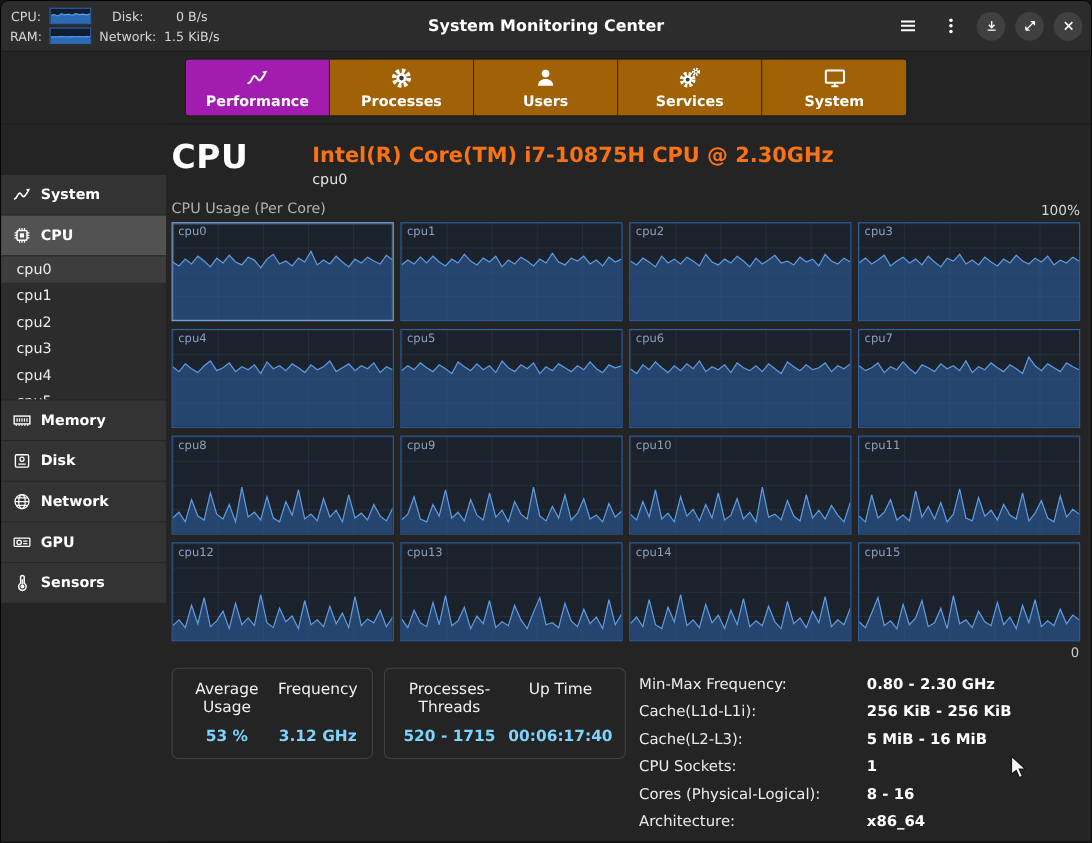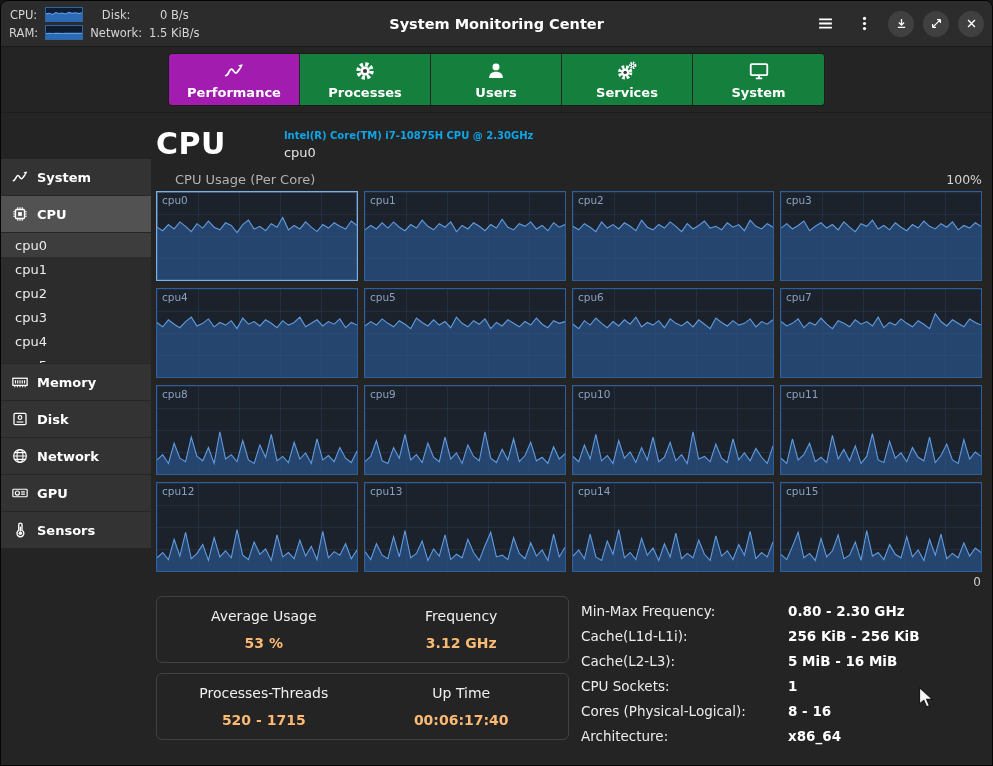--- a/index.html
+++ b/index.html
@@ -67,21 +67,21 @@
   .tabs {
     display:flex; height:53px;
     border:1px solid #1c1c1c;
     border-radius:4px;
     overflow:hidden;
   }
   .tab {
     width:131px;
     display:flex; flex-direction:column; align-items:center; justify-content:center;
     gap:3px;
-    background:#15803d;
+    background:#a16207;
     --icon-bg:#3a3a3a;
     border-right:1px solid #242424;
   }
   .tab:last-child { border-right:none; }
   .tab.selected { background:#a21caf; --icon-bg:#5b5b5b; }
   .ticon { width:22px; height:22px; }
   .ticon svg { width:100%; height:100%; display:block; }
   .tlabel { font-size:13px; font-weight:bold; color:#fff; }
   
   .content { flex:1 1 auto; display:flex; min-height:0; }
@@ -118,23 +118,23 @@
   .core-row.selected { background:#3d3d3d; }
   
   .main {
     flex:1 1 auto; min-width:0;
     padding:14px 10px 0 5px;
     display:flex; flex-direction:column;
   }
   .device-header { display:flex; align-items:flex-start; margin-bottom:12px; padding-left:0; }
   .device-header h1 { font-size:30px; line-height:1.1; font-weight:bold; letter-spacing:0.5px; }
   .device-info { margin-left:58px; padding-top:3px; }
-  .device-model { font-size:10px; font-weight:bold; color:#0ea5e9; }
+  .device-model { font-size:19px; font-weight:bold; color:#f97316; }
   .device-name { font-size:13px; color:#e2e2e2; margin-top:4px; }
-  .usage-row { display:flex; justify-content:space-between; align-items:flex-start; margin-bottom:4px;margin-left:19px; }
+  .usage-row { display:flex; justify-content:space-between; align-items:flex-start; margin-bottom:4px; }
   .usage-caption { font-size:13px; color:#b2b2b2; }
   .usage-max { font-size:12.5px; color:#d5d5d5; }
   .core-grid {
     display:grid;
     grid-template-columns:repeat(4,1fr);
     gap:7px 6px;
   }
   .core-cell {
     height:90px;
     position:relative;
@@ -150,31 +150,31 @@
     border:1px solid #7db0e8;
     box-shadow:inset 0 0 0 1px rgba(125,176,232,0.35);
   }
   .core-cell svg { position:absolute; inset:0; width:100%; height:100%; }
   .core-label {
     position:absolute; top:2px; left:5px;
     font-size:10.5px; color:#8aa0bd;
   }
   .scale-min { text-align:right; font-size:12px; color:#cfcfcf; margin:3px 1px 7px 0; }
   .bottom { display:flex; gap:12px; align-items:flex-start; }
-  .boxes { flex:0 0 413px; display:flex; flex-direction:column; gap:10px; }
+  .boxes { flex:0 0 413px; display:flex; flex-direction:row; gap:10px; }
   .stat-box {
     border:1px solid #414141;
     border-radius:6px;
     padding:11px 8px;
     display:grid;
     grid-template-columns:1fr 1fr;
     row-gap:11px;
   }
   .stat-title { text-align:center; font-size:14px; color:#f0f0f0; }
-  .stat-value { text-align:center; font-size:14px; font-weight:bold; color:#fdba74; }
+  .stat-value { text-align:center; font-size:14px; font-weight:bold; color:#7dd3fc; }
   .info { flex:1 1 auto; display:flex; flex-direction:column; padding-top:2px; }
   .info-row { display:flex; align-items:center; height:25px; font-size:13.5px; }
   .info-label { flex:0 0 207px; color:#ececec; }
   .info-value { font-weight:bold; color:#fff; }
   
   .cursor { position:absolute; left:918px; top:686px; z-index:99; pointer-events:none; }
 </style>
 </head>
 <body>
 

